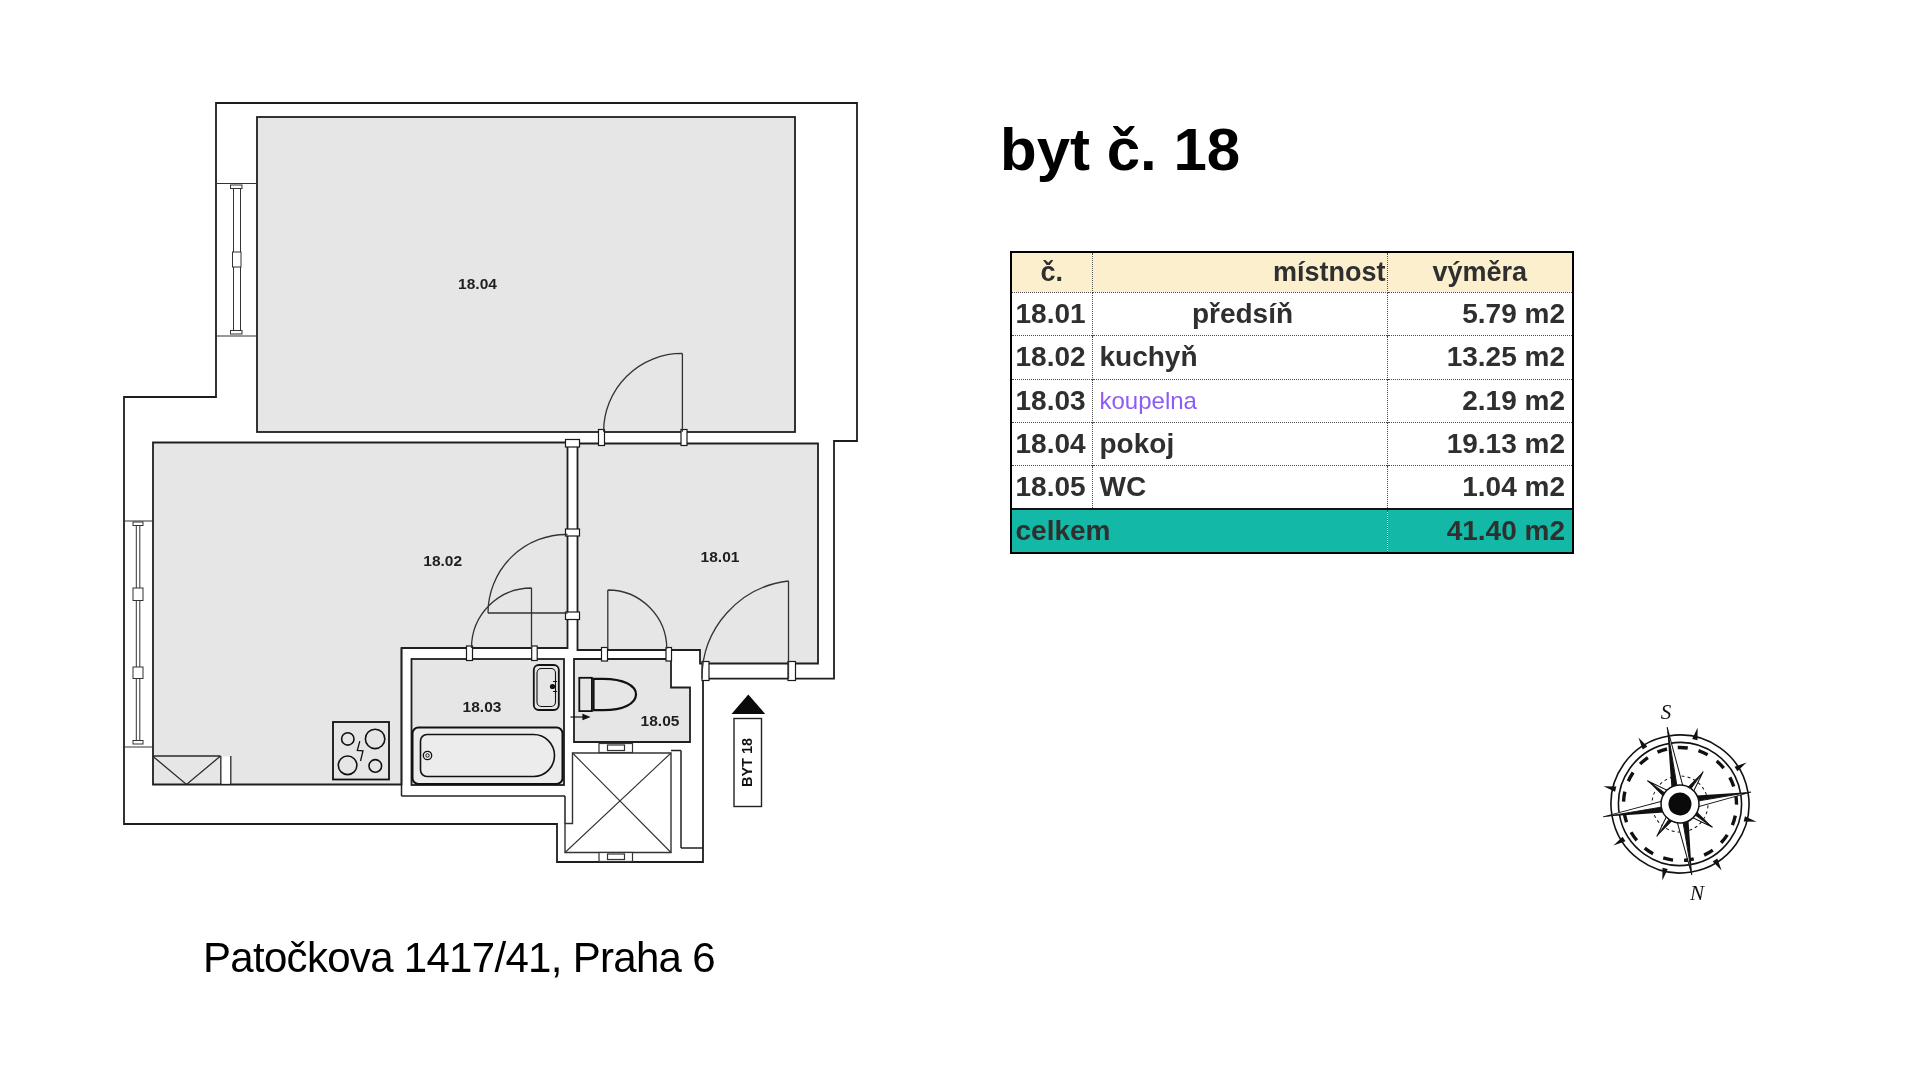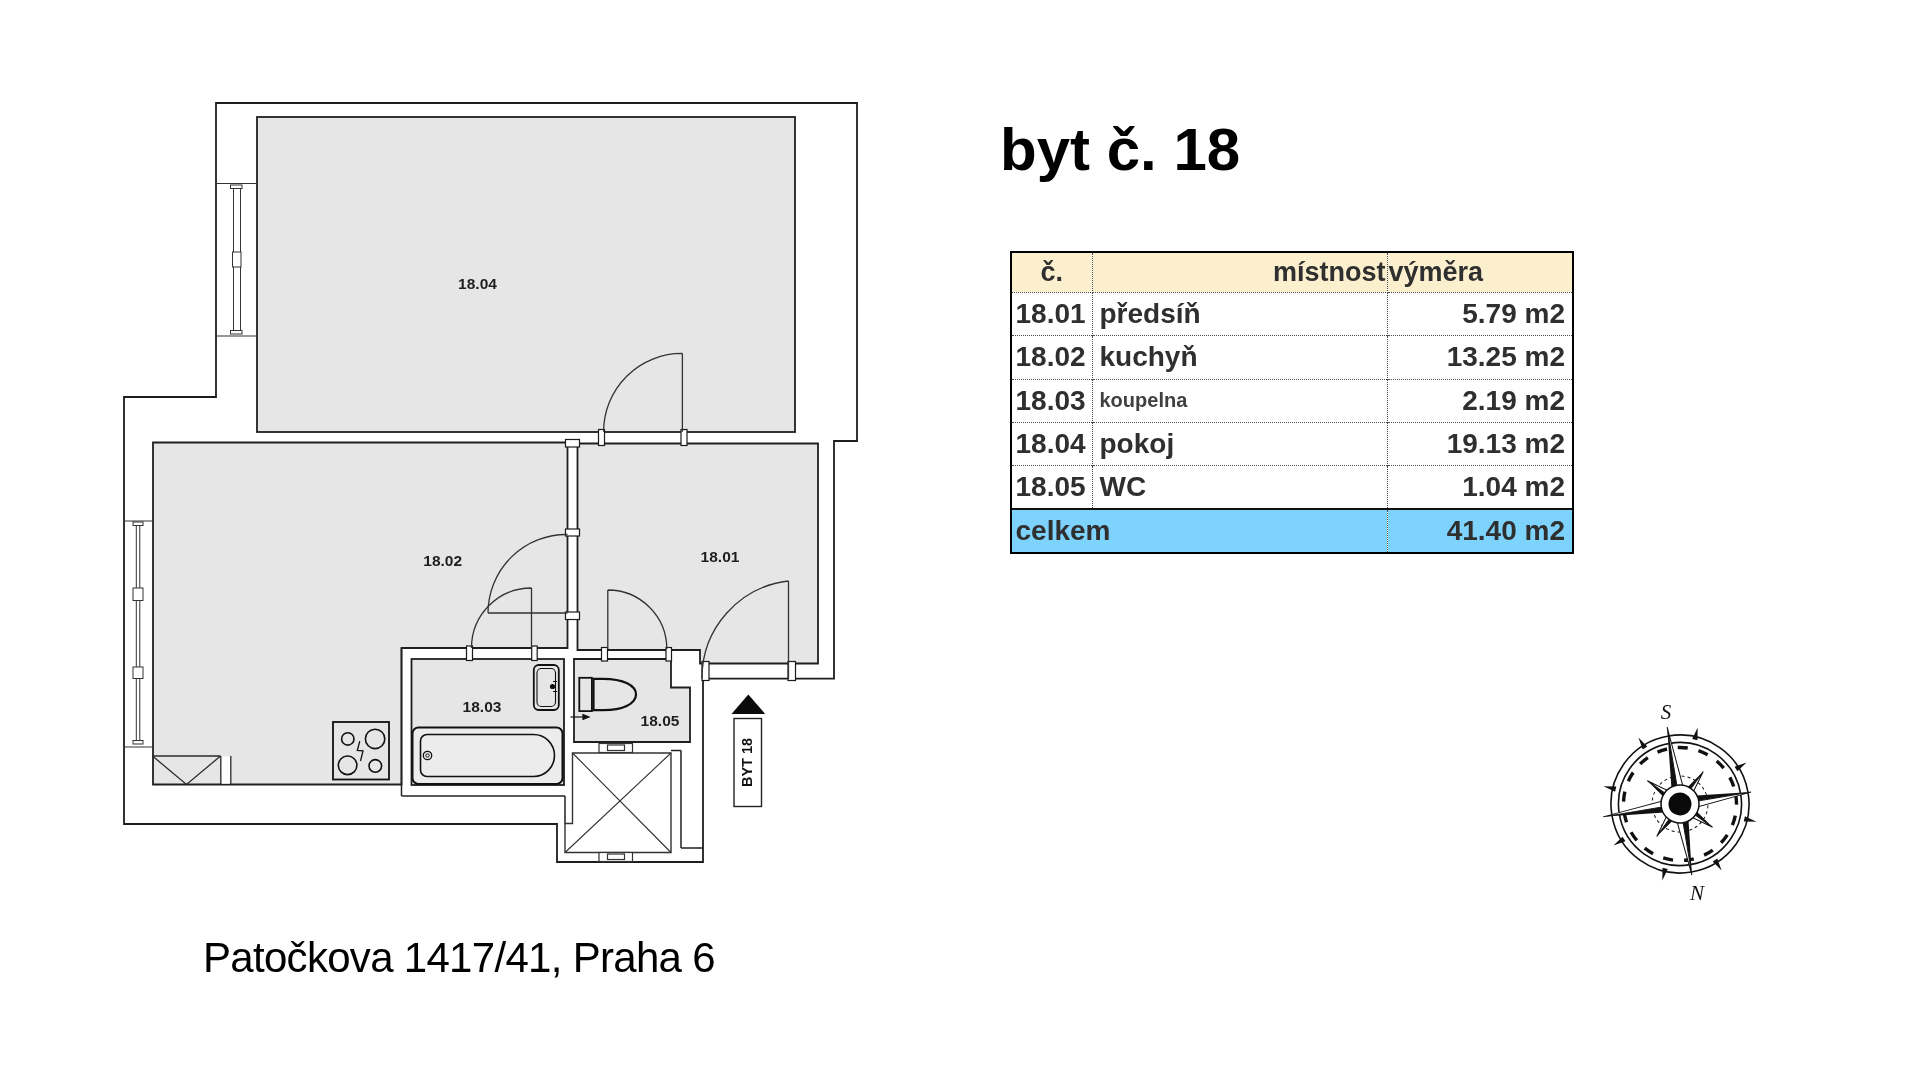--- a/index.html
+++ b/index.html
@@ -257,51 +257,51 @@
   <colgroup>
       <col style="width:81px">
       <col style="width:295px">
       <col style="width:186px">
     </colgroup>
   <tbody>
 
     <tr style="height:40.5px;background:#fcefcd;">
       <td style="border:2.5px solid #000;border-bottom:1px dotted #4a4a4a;border-right:1px dotted #4a4a4a;text-align:center;font-size:27px;font-weight:bold;color:#2f2f2f;">č.</td>
       <td style="border:2.5px solid #000;border-bottom:1px dotted #4a4a4a;border-left:1px dotted #4a4a4a;border-right:1px dotted #4a4a4a;text-align:right;font-size:27px;font-weight:bold;color:#2f2f2f;">místnost</td>
-      <td style="border:2.5px solid #000;border-bottom:1px dotted #4a4a4a;border-left:1px dotted #4a4a4a;font-size:27px;font-weight:bold;color:#2f2f2f;margin-top:48px;">výměra</td>
+      <td style="border:2.5px solid #000;border-bottom:1px dotted #4a4a4a;border-left:1px dotted #4a4a4a;text-align:center;font-size:27px;font-weight:bold;color:#2f2f2f;margin-top:48px;">výměra</td>
     </tr>
 
     <tr style="height:43.3px;">
       <td style="border-left:2.5px solid #000;border-top:1px dotted #4a4a4a;border-right:1px dotted #4a4a4a;padding-left:3.5px;font-size:28px;font-weight:bold;color:#2f2f2f;">18.01</td>
-      <td style="border-top:1px dotted #4a4a4a;border-right:1px dotted #4a4a4a;padding-left:7px;font-size:28px;font-weight:bold;color:#2f2f2f;">předsíň</td>
+      <td style="border-top:1px dotted #4a4a4a;border-right:1px dotted #4a4a4a;padding-left:7px;font-size:28px;font-weight:bold;color:#2f2f2f;text-align:center;">předsíň</td>
       <td style="border-right:2.5px solid #000;border-top:1px dotted #4a4a4a;text-align:right;padding-right:7px;font-size:28px;font-weight:bold;color:#2f2f2f;">5.79 m2</td>
     </tr>
 
     <tr style="height:43.3px;">
       <td style="border-left:2.5px solid #000;border-top:1px dotted #4a4a4a;border-right:1px dotted #4a4a4a;padding-left:3.5px;font-size:28px;font-weight:bold;color:#2f2f2f;">18.02</td>
       <td style="border-top:1px dotted #4a4a4a;border-right:1px dotted #4a4a4a;padding-left:7px;font-size:28px;font-weight:bold;color:#2f2f2f;">kuchyň</td>
       <td style="border-right:2.5px solid #000;border-top:1px dotted #4a4a4a;text-align:right;padding-right:7px;font-size:28px;font-weight:bold;color:#2f2f2f;">13.25 m2</td>
     </tr>
 
     <tr style="height:43.3px;">
       <td style="border-left:2.5px solid #000;border-top:1px dotted #4a4a4a;border-right:1px dotted #4a4a4a;padding-left:3.5px;font-size:28px;font-weight:bold;color:#2f2f2f;">18.03</td>
-      <td style="border-top:1px dotted #4a4a4a;border-right:1px dotted #4a4a4a;padding-left:7px;font-size:20px;font-weight:bold;color:#404040;">koupelna</td>
+      <td style="border-top:1px dotted #4a4a4a;border-right:1px dotted #4a4a4a;padding-left:7px;font-size:24px;font-weight:normal;color:#8b5cf6;">koupelna</td>
       <td style="border-right:2.5px solid #000;border-top:1px dotted #4a4a4a;text-align:right;padding-right:7px;font-size:28px;font-weight:bold;color:#2f2f2f;margin-top:48px;">2.19 m2</td>
     </tr>
 
     <tr style="height:43.3px;">
       <td style="border-left:2.5px solid #000;border-top:1px dotted #4a4a4a;border-right:1px dotted #4a4a4a;padding-left:3.5px;font-size:28px;font-weight:bold;color:#2f2f2f;">18.04</td>
       <td style="border-top:1px dotted #4a4a4a;border-right:1px dotted #4a4a4a;padding-left:7px;font-size:28px;font-weight:bold;color:#2f2f2f;">pokoj</td>
       <td style="border-right:2.5px solid #000;border-top:1px dotted #4a4a4a;text-align:right;padding-right:7px;font-size:28px;font-weight:bold;color:#2f2f2f;">19.13 m2</td>
     </tr>
 
     <tr style="height:43.3px;">
       <td style="border-left:2.5px solid #000;border-top:1px dotted #4a4a4a;border-right:1px dotted #4a4a4a;padding-left:3.5px;font-size:28px;font-weight:bold;color:#2f2f2f;">18.05</td>
       <td style="border-top:1px dotted #4a4a4a;border-right:1px dotted #4a4a4a;padding-left:7px;font-size:28px;font-weight:bold;color:#2f2f2f;">WC</td>
       <td style="border-right:2.5px solid #000;border-top:1px dotted #4a4a4a;text-align:right;padding-right:7px;font-size:28px;font-weight:bold;color:#2f2f2f;">1.04 m2</td>
     </tr>
 
-    <tr style="height:44px;background:#7dd3fc;">
+    <tr style="height:44px;background:#14b8a6;">
       <td colspan="2" style="border-left:2.5px solid #000;border-bottom:2.5px solid #000;border-top:2.5px solid #111;border-right:1px dotted #4a4a4a;padding-left:3.5px;font-size:28px;font-weight:bold;color:#2f2f2f;">celkem</td>
       <td style="border-right:2.5px solid #000;border-bottom:2.5px solid #000;border-top:2.5px solid #111;text-align:right;padding-right:7px;font-size:28px;font-weight:bold;color:#2f2f2f;">41.40 m2</td>
     </tr>
   </tbody>
 </table>
 
 </body></html>

